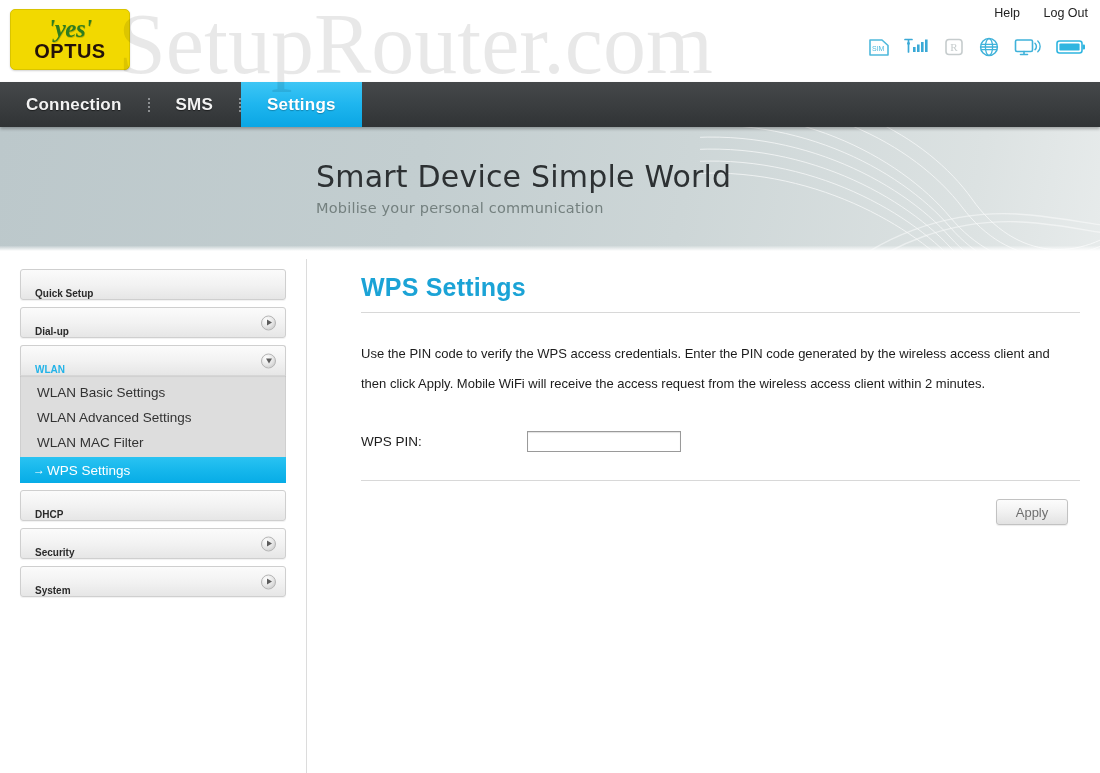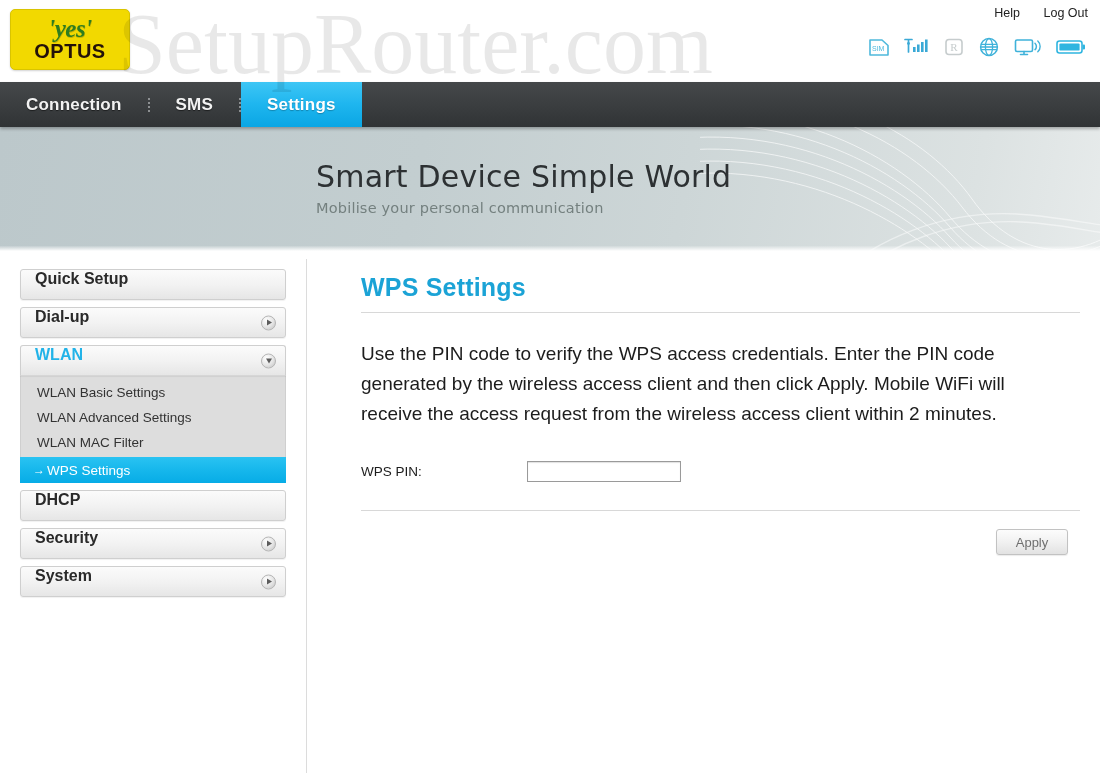--- a/index.html
+++ b/index.html
@@ -101,22 +101,22 @@
   }
 
   
   .sidebar { width: 306px; padding: 18px 22px 0 20px; }
   .menu { width: 266px; }
 
   .m-top {
     position:relative; height: 31px; margin-bottom: 7px;
     background: linear-gradient(180deg,#fbfbfb 0%,#f2f2f2 52%,#e6e6e6 100%);
     border:1px solid #cfcfcf; border-radius: 3px;
-    display:flex; align-items:flex-start; padding-left: 14px;
-    font-size: 16px; font-weight:700; color:#2a2a2a;
+    display:flex; align-items:flex-end; padding-left: 14px;
+    font-size: 10px; font-weight:700; color:#2a2a2a;
     box-shadow: 0 1px 1px rgba(0,0,0,.06);
   }
   .m-top.open {
     color:#22b3e8; border-bottom-left-radius:0; border-bottom-right-radius:0;
     margin-bottom: 0; border-bottom-color:#d6d6d6;
   }
   .chev {
     position:absolute; right: 9px; top: 50%; transform: translateY(-50%);
     width: 15px; height: 15px; border-radius:50%;
     background: radial-gradient(circle at 35% 30%, #ffffff 0%, #e4e4e4 55%, #bfbfbf 100%);
@@ -144,21 +144,21 @@
   
   .content { flex:1; padding: 22px 20px 0 55px; }
   .page-title {
     font-size: 25px; font-weight:700; color:#1ba3d6; letter-spacing:.2px;
     padding-bottom: 10px;
   }
   .hr { height:1px; background:#d8d8d8; margin-bottom: 26px; }
   .hr2 { height:1px; background:#d8d8d8; margin-top: 28px; }
 
   .desc {
-    width: 700px; font-size: 19px; color:#1c1c1c; line-height: 30px;
+    width: 700px; font-size: 13px; color:#1c1c1c; line-height: 30px;
   }
 
   .formrow { display:flex; align-items:center; margin-top: 32px; }
   .formlabel { font-size: 13.5px; color:#1c1c1c; width: 166px; }
   .pininput {
     width: 154px; height: 21px; border:1px solid #9a9a9a;
     background:#fff; font-family:"Liberation Sans", sans-serif; font-size: 12px;
     padding: 0 4px; color:#222; outline:none;
     box-shadow: inset 0 1px 1px rgba(0,0,0,.12);
   }

